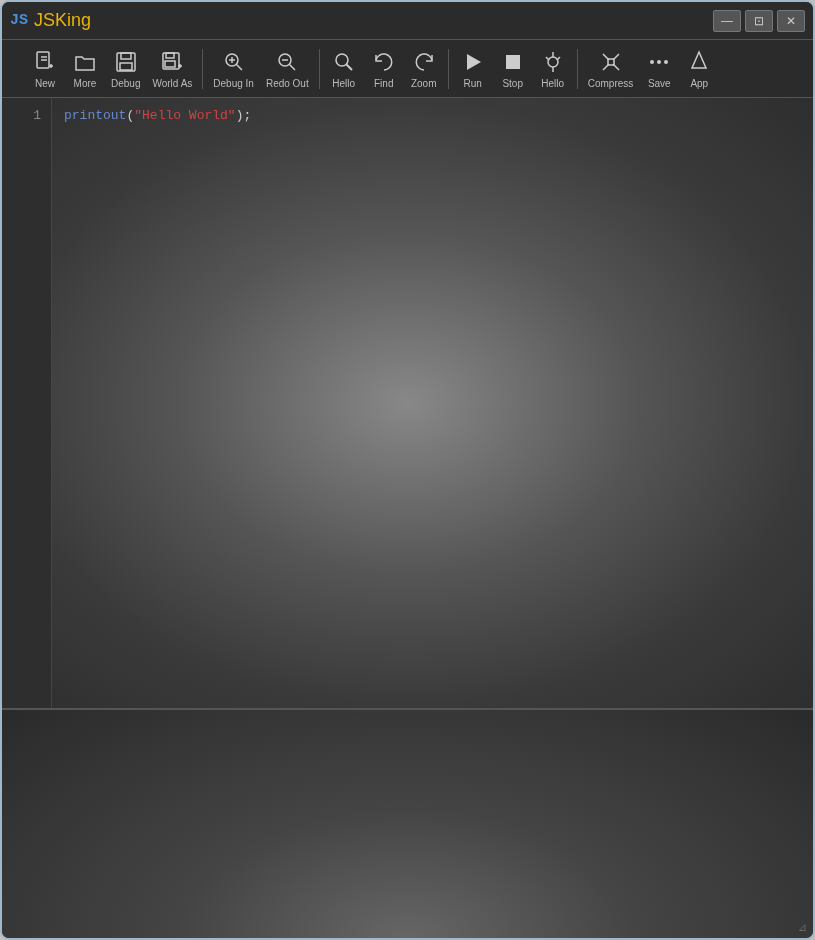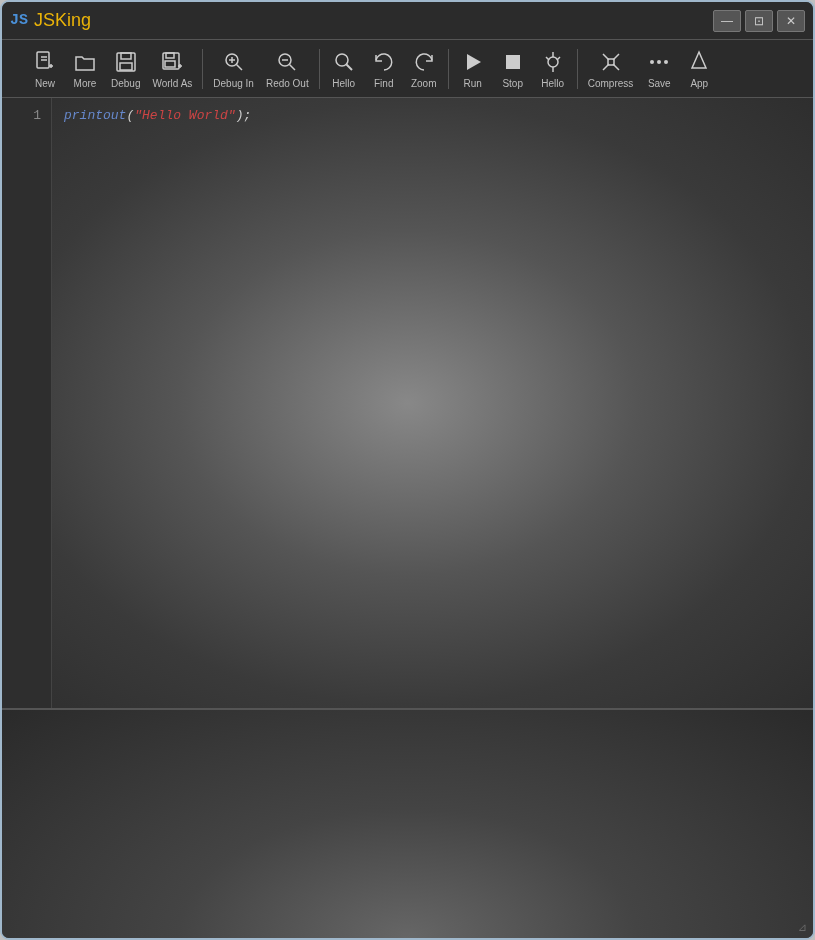--- a/index.html
+++ b/index.html
@@ -158,21 +158,20 @@
       font-size: 13px;
       line-height: 20px;
       color: #ccc;
       position: relative;
       z-index: 2;
     }
 
     .code-line {
       display: flex;
       align-items: baseline;
-      font-style: italic;
     }
 
     .code-func {
       color: #6688cc;
     }
 
     .code-paren {
       color: #ccc;
     }
 

